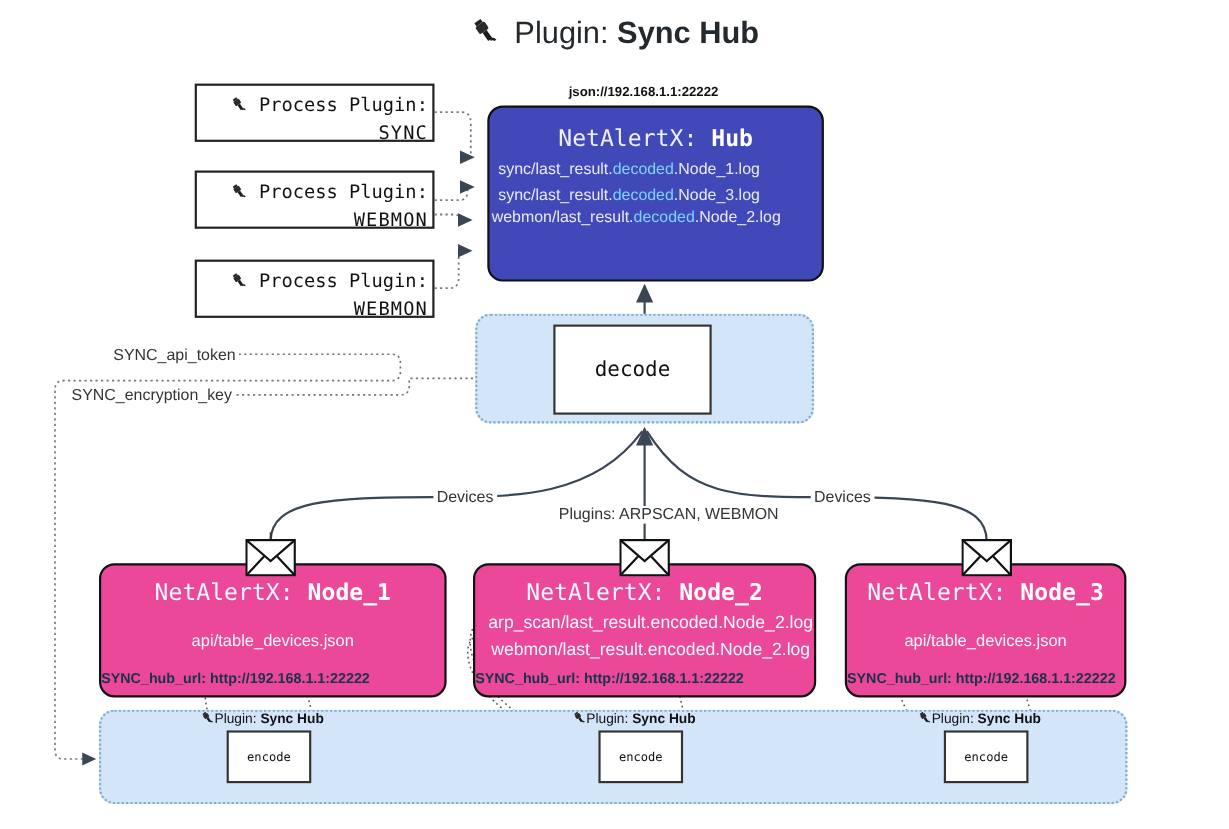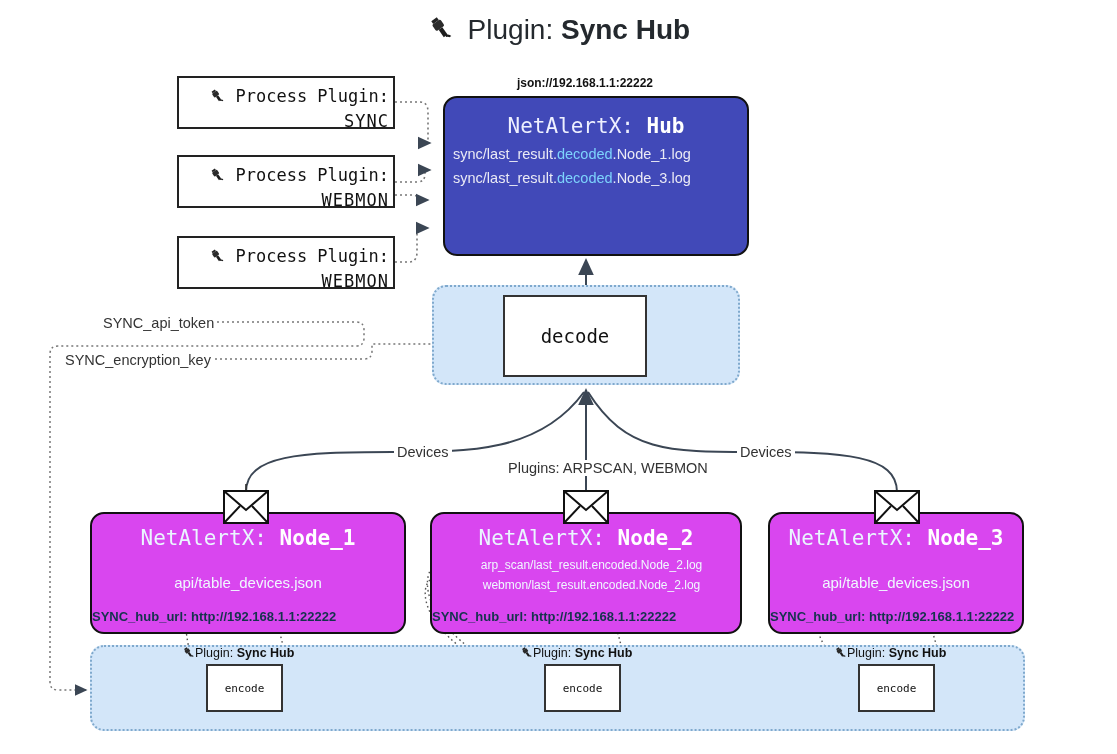--- a/index.html
+++ b/index.html
@@ -54,31 +54,31 @@
        padding:0 3px;white-space:nowrap;}
   #lbl-token{left:100px;top:315px;}
   #lbl-key{left:62px;top:352px;}
 
   
   #lbl-dev-l{left:394px;top:444px;}
   #lbl-dev-r{left:737px;top:444px;}
   #lbl-plugins{left:505px;top:460px;}
 
   
-  .node-box{border:2.5px solid #111;border-radius:14px;background:#d946ef;color:#fff;}
+  .node-box{border:2.5px solid #111;border-radius:14px;background:#ec4899;color:#fff;}
   .node-box .n-title{font-family:"DejaVu Sans Mono","Liberation Mono",monospace;
                      font-size:21px;text-align:center;margin-top:12px;color:#eaf6ff;}
   .node-box .n-title b{font-weight:bold;color:#ffffff;}
   .node-line{font-size:15px;text-align:center;color:#f0f8ff;margin-top:24px;}
   .node-foot{position:absolute;left:0;bottom:8px;width:100%;text-align:left;
              font-size:13px;font-weight:bold;color:#15334d;}
   #node1{left:90px;top:512px;width:316px;height:122px;}
   #node2{left:430px;top:512px;width:312px;height:122px;}
   #node3{left:768px;top:512px;width:256px;height:122px;}
-  #node2 .node-line{margin-top:8px;font-size:12px;padding-left:11px;}
+  #node2 .node-line{margin-top:8px;font-size:16px;padding-left:11px;}
   #node2 .node-line.second{margin-top:6px;}
 
   
   .envelope{position:absolute;z-index:5;width:46px;height:34px;}
 
   
   #bottom-wrap{left:90px;top:645px;width:935px;height:86px;
                background:#d3e6f9;border:2px dotted #7fa9cd;border-radius:14px;}
   .plugin-tag{position:absolute;z-index:6;font-size:12.5px;color:#111;white-space:nowrap;}
   .plugin-tag b{font-weight:bold;}
@@ -199,20 +199,21 @@
 
 <div class="node" id="hub-url">json://192.168.1.1:22222</div>
 
 <div class="node" id="hub-box">
   <div class="hub-title">
     <span>NetAlertX:</span>
     <b>Hub</b>
   </div>
   <div class="hublog"><span>sync/last_result.</span><b>decoded</b><span>.Node_1.log</span></div>
   <div class="hublog"><span>sync/last_result.</span><b>decoded</b><span>.Node_3.log</span></div>
+  <div class="hublog tight"><span>webmon/last_result.</span><b>decoded</b><span>.Node_2.log</span></div>
 </div>
 
 <div class="node" id="decode-wrap"></div>
 <div class="node" id="decode-box">decode</div>
 
 <div class="lbl" id="lbl-token">SYNC_api_token</div>
 <div class="lbl" id="lbl-key">SYNC_encryption_key</div>
 
 <div class="lbl" id="lbl-dev-l">Devices</div>
 <div class="lbl" id="lbl-dev-r">Devices</div>

